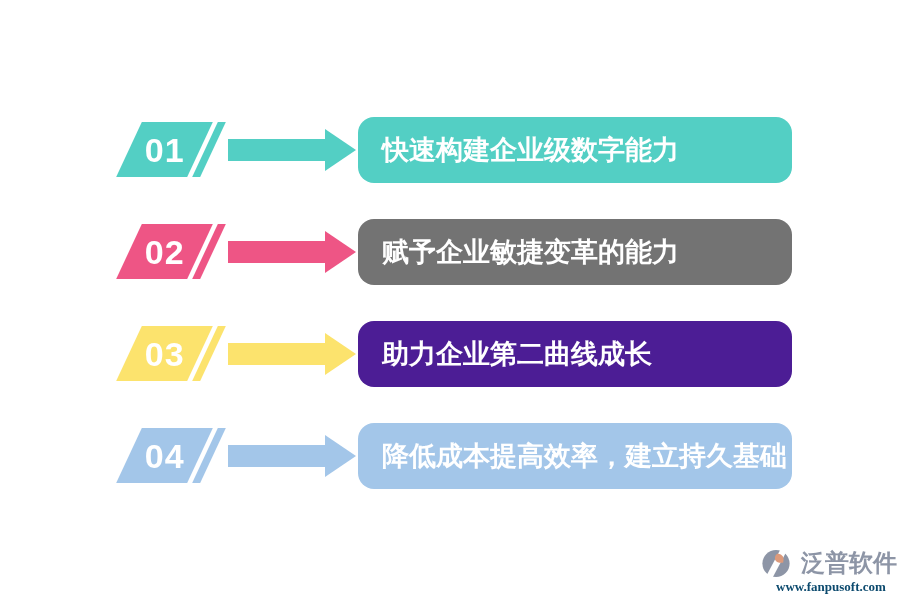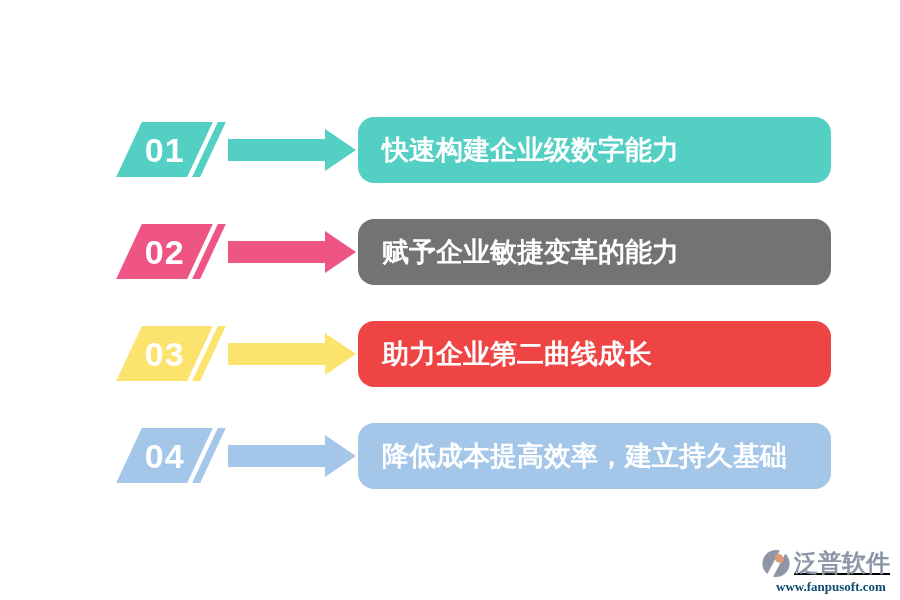--- a/index.html
+++ b/index.html
@@ -51,21 +51,21 @@
     position: absolute;
     left: 228px;
     top: 12px;
     width: 128px;
     height: 42px;
   }
   .label-box {
     position: absolute;
     left: 358px;
     top: 0;
-    width: 473px;
+    width: 434px;
     height: 66px;
     border-radius: 16px;
     display: flex;
     align-items: center;
     box-sizing: border-box;
     padding-left: 24px;
   }
   .label {
     font-size: 27px;
     font-weight: bold;
@@ -76,22 +76,21 @@
   
   .watermark {
     position: absolute;
     left: 761px;
     top: 549px;
     width: 140px;
   }
   .wm-top {
     display: flex;
     align-items: center;
-    gap: 3px;
-    text-decoration: underline;
+    gap: 10px;
   }
   .wm-logo { width: 30px; height: 29px; flex: 0 0 auto; }
   .wm-brand {
     font-size: 24px;
     font-weight: bold;
     font-family: "Liberation Serif", serif;
     white-space: nowrap;
     line-height: 1.1;
   }
   .wm-url {
@@ -144,21 +143,21 @@
     <div class="para-wrap">
       <div class="para-main" style="background-color: rgb(252, 227, 109);">
         <span class="num">03</span>
       </div>
       <div class="para-strip" style="background-color: rgb(252, 227, 109);"></div>
     </div>
     <svg class="arrow" viewBox="0 0 128 42" style="fill: rgb(252, 227, 109);">
       <rect x="0" y="10" width="100" height="22"></rect>
       <polygon points="97,0 128,21 97,42"></polygon>
     </svg>
-    <div class="label-box" style="background-color: #ef4444;">
+    <div class="label-box" style="background-color: #4c1d95;">
       <span class="label">助力企业第二曲线成长</span>
     </div>
   </div>
 
   <div class="row" style="top:423px">
     <div class="para-wrap">
       <div class="para-main" style="background-color: rgb(163, 198, 233);">
         <span class="num">04</span>
       </div>
       <div class="para-strip" style="background-color: rgb(163, 198, 233);"></div>

